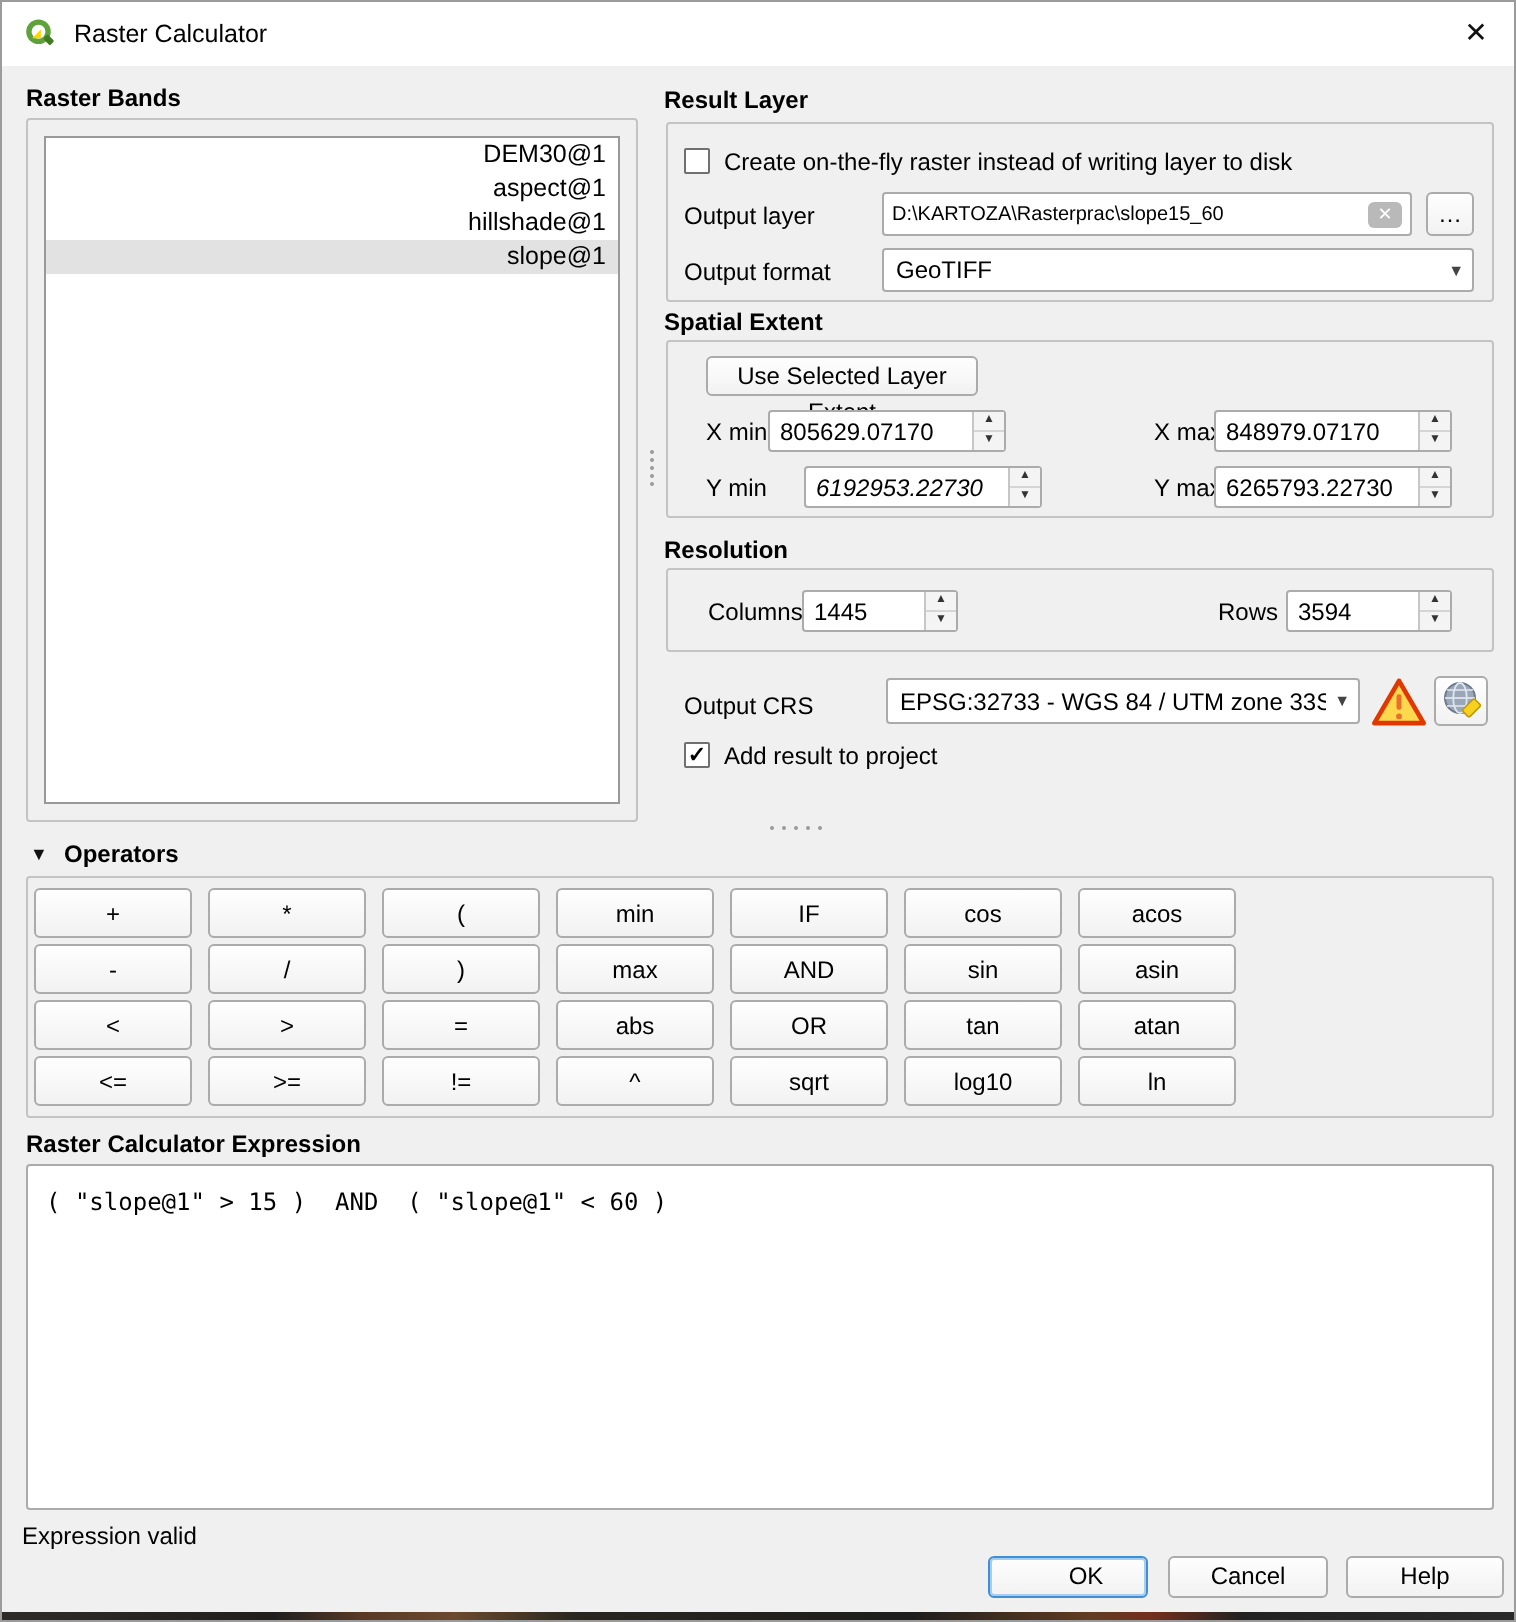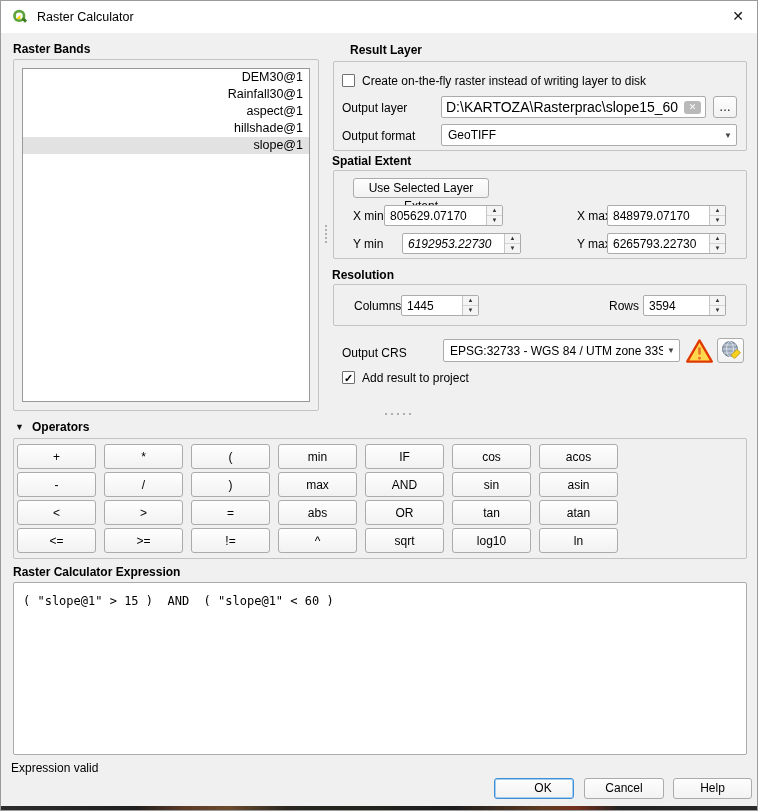--- a/index.html
+++ b/index.html
@@ -18,21 +18,21 @@
   .gframe { border:1px solid #c3c3c3; border-radius:2px; background:#f0f0f0; }
 
   
   .bands-list { background:#fff; border:1px solid #999; overflow:hidden; }
   .band-item { height:17px; line-height:17px; padding:0 6px; font-size:12.5px; white-space:nowrap; }
   .band-item.selected { background:#e2e2e2; }
 
   
   .field, .combo, .spinbox { background:#fff; border:1px solid #ababab; border-radius:2px; display:flex; align-items:center; }
   .field { padding:0 4px; }
-  .field .val { flex:1; white-space:nowrap; overflow:hidden; font-size:14px; }
+  .field .val { flex:1; white-space:nowrap; overflow:hidden; font-size:10px; }
   .clear-badge { width:17px; height:13px; background:#b9b9b9; border-radius:3px; color:#fff; font-size:9px; line-height:13px; text-align:center; flex:0 0 auto; }
   .btn { background:linear-gradient(#fefefe,#f2f2f2); border:1px solid #ababab; border-radius:3px; font-size:12px; text-align:center; font-family:"Liberation Sans",sans-serif; display:inline-block; }
   .btn.default { border:1px solid #3f8fd6; box-shadow:0 0 0 1px #a5cdf0 inset;padding-left:18px; }
   .combo { padding:0 4px 0 6px; }
   .combo .val { flex:1; white-space:nowrap; overflow:hidden; }
   .combo-arrow { font-size:8px; color:#444; flex:0 0 auto; padding-left:4px; }
   .spinbox .val { flex:1; padding:0 5px; white-space:nowrap; overflow:hidden; }
   .spin-arrows { flex:0 0 16px; align-self:stretch; border-left:1px solid #c6c6c6; display:flex; flex-direction:column; }
   .spin-arrows span { flex:1; font-size:6px; line-height:9px; color:#333; text-align:center; background:#f4f4f4; }
   .spin-arrows span:first-child { border-bottom:1px solid #d5d5d5; }
@@ -73,35 +73,34 @@
       </svg>
     </div>
     <div class="abs title-text">Raster Calculator</div>
     <div class="abs close-btn">✕</div>
   </div>
 
   <div class="abs gheading" style="left:12px; top:41px;">Raster Bands</div>
   <div class="abs gframe" style="left:12px; top:58px; width:306px; height:352px;"></div>
   <div class="abs bands-list" style="left:21px; top:67px; width:288px; height:334px;text-align:right;">
       <div class="band-item">DEM30@1</div>
-      <div class="band-item">Rainfall30@1</div>
       <div class="band-item">aspect@1</div>
       <div class="band-item">hillshade@1</div>
       <div class="band-item selected">slope@1</div>
     </div>
 
   <div class="abs dots-v" style="left:322px; top:222px; width:6px;">
     <span></span>
       <span></span>
       <span></span>
       <span></span>
       <span></span>
   </div>
 
-  <div class="abs gheading" style="left:331px; top:42px;margin-left:18px;">Result Layer</div>
+  <div class="abs gheading" style="left:331px; top:42px;">Result Layer</div>
   <div class="abs gframe" style="left:332px; top:60px; width:414px; height:90px;"></div>
   <div class="abs checkbox" style="left:341px; top:73px;"></div>
   <div class="abs cb-label" style="left:361px; top:73px;">Create on-the-fly raster instead of writing layer to disk</div>
   <div class="abs flabel" style="left:341px; top:100px;">Output layer</div>
   <div class="abs field" style="left:440px; top:95px; width:265px; height:22px;">
     <span class="val">D:\KARTOZA\Rasterprac\slope15_60</span>
     <span class="clear-badge">✕</span>
   </div>
   <div class="abs btn" style="left:712px; top:95px; width:24px; height:22px; line-height:20px;">…</div>
   <div class="abs flabel" style="left:341px; top:128px;">Output format</div>

